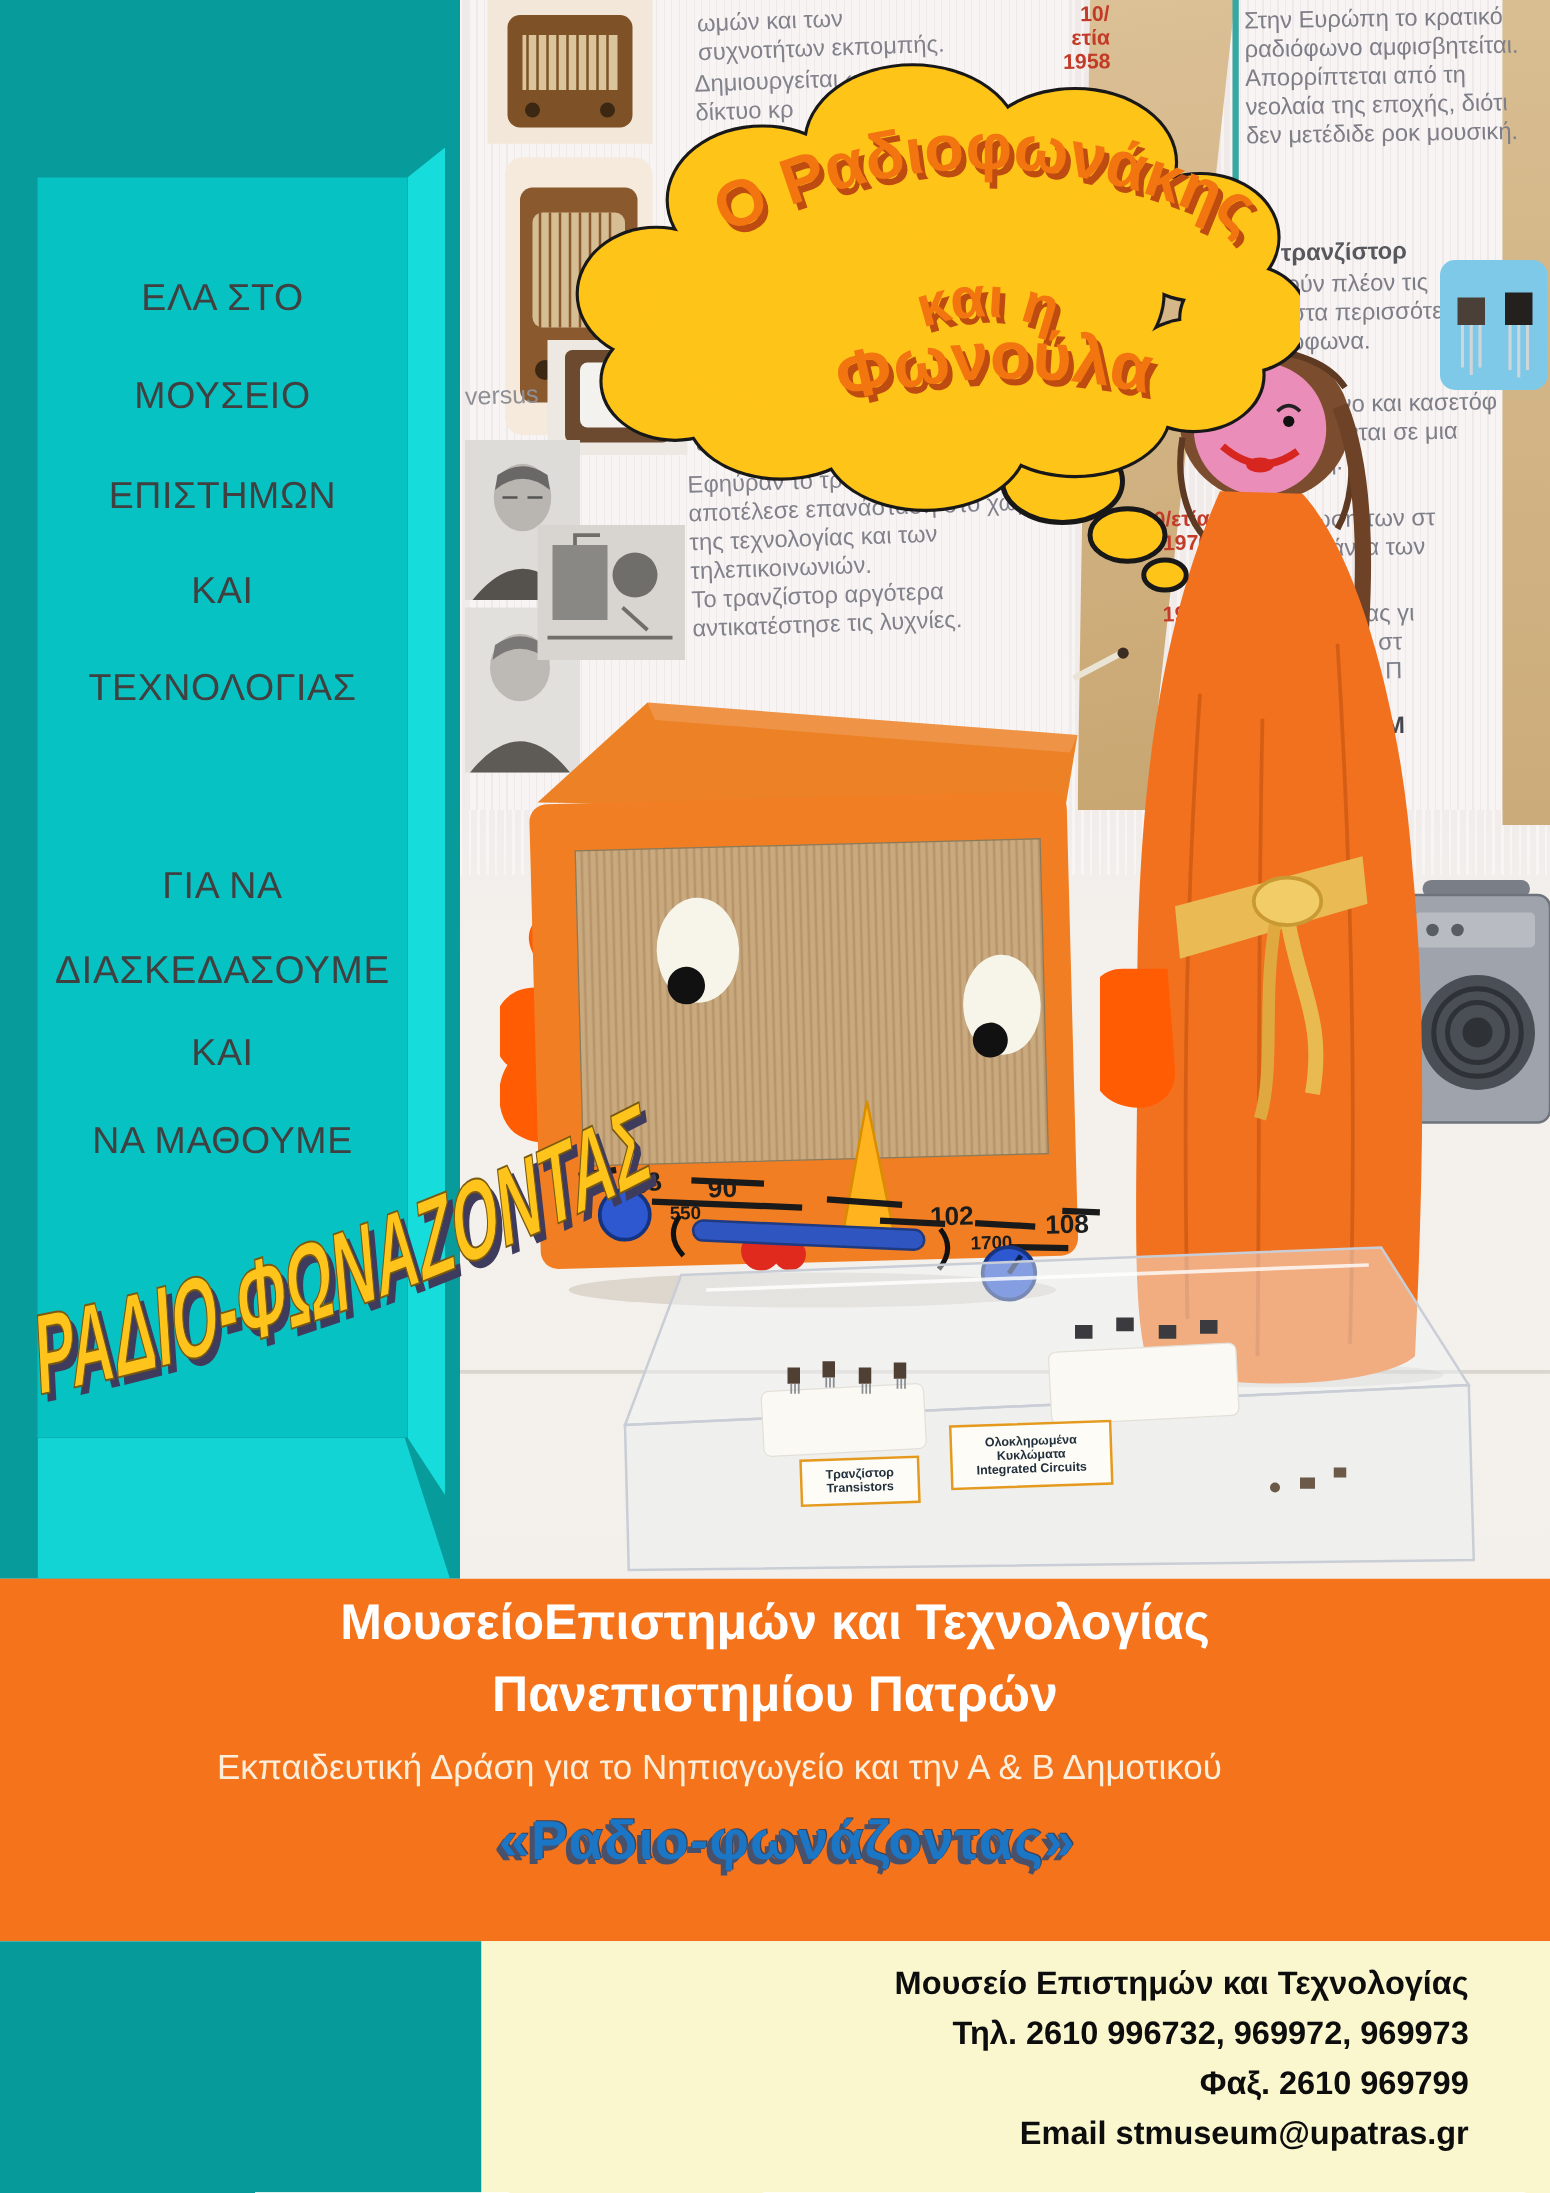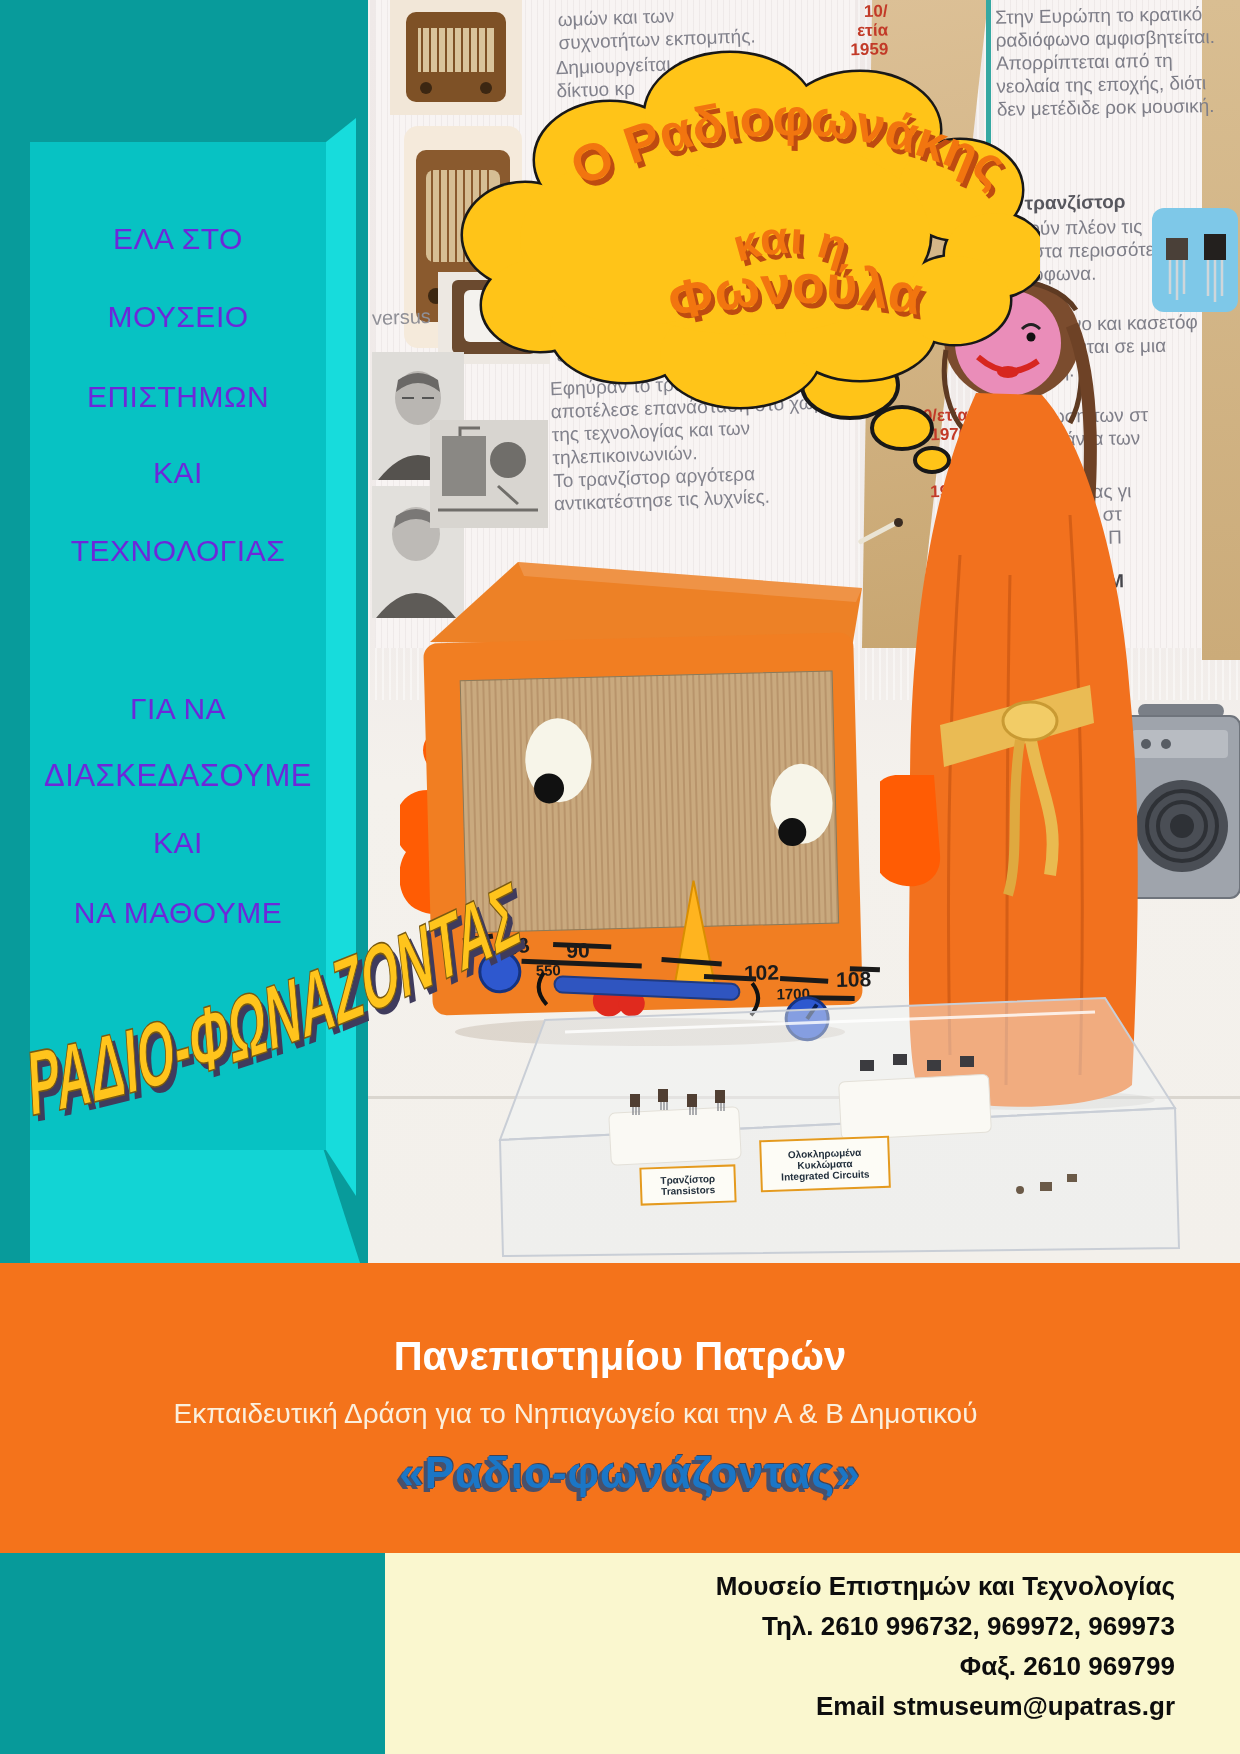--- a/index.html
+++ b/index.html
@@ -7,21 +7,21 @@
           font-family:"Liberation Sans","DejaVu Sans",sans-serif;background:#fff;}
   .abs{position:absolute;}
 
   
   .teal-col{left:0;top:0;width:368px;height:1263px;background:#089B9B;}
   .teal-inner{left:30px;top:142px;width:296px;height:1008px;background:#07C2C3;}
   .teal-face-right{left:326px;top:118px;width:30px;height:1078px;background:#17DCDC;
       clip-path:polygon(0 24px,100% 0,100% 100%,0 calc(100% - 46px));}
   .teal-face-bottom{left:30px;top:1150px;width:330px;height:113px;background:#12D4D4;
       clip-path:polygon(0 0,89% 0,100% 100%,0 100%);}
-  .side-line{left:30px;width:296px;text-align:center;color:#6d28d9;font-size:30px;letter-spacing:.5px;}
+  .side-line{left:30px;width:296px;text-align:center;color:#404040;font-size:30px;letter-spacing:.5px;}
 
   
   .photo{left:0;top:0;width:1240px;height:1263px;}
   .wall{left:368px;top:0;width:872px;height:1263px;
       background:linear-gradient(180deg,#EFE9E8 0%,#F1ECEA 50%,#F4F1EC 62%,#F3F0EB 100%);}
   .wall-stripes{left:368px;top:0;width:872px;height:700px;
       background:repeating-linear-gradient(90deg,rgba(255,255,255,.45) 0 2px,rgba(0,0,0,0) 2px 7px);}
   .table-edge{left:368px;top:1096px;width:872px;height:3px;background:#DAD6CF;}
   .panel{background:#F8F4F3;background-image:repeating-linear-gradient(90deg,rgba(205,196,196,.22) 0 1px,rgba(0,0,0,0) 1px 6px);}
   .panel-a{left:375px;top:0;width:480px;height:648px;}
@@ -157,21 +157,21 @@
         <div>αποτέλεσε επανάσταση στο χώρο</div>
         <div>της τεχνολογίας και των</div>
         <div>τηλεπικοινωνιών.</div>
         <div>Το τρανζίστορ αργότερα</div>
         <div>αντικατέστησε τις λυχνίες.</div>
       </div>
     <div class="abs versus" style="left:372px;top:306px;">versus</div>
 
     <div class="abs tdate" style="left:836px;top:2px;width:52px;">
       <div>10/ετία</div>
-      <div>1959</div>
+      <div>1958</div>
     </div>
     <div class="abs snip snip-b" style="left:996px;top:4px;width:210px;">
         <div>Στην Ευρώπη το κρατικό</div>
         <div>ραδιόφωνο αμφισβητείται.</div>
         <div>Απορρίπτεται από τη</div>
         <div>νεολαία της εποχής, διότι</div>
         <div>δεν μετέδιδε ροκ μουσική.</div>
       </div>
 
     <div class="abs tbold" style="left:996px;top:192px;">ρά τρανζίστορ</div>
@@ -405,20 +405,21 @@
           <path id="wpath" d="M 38 148 Q 300 122 548 56" fill="none"></path>
         </defs>
       <g transform="translate(5,3)">
         <text class="wa-shadow" font-size="46"><textPath href="#wpath" textLength="500" lengthAdjust="spacingAndGlyphs">ΡΑΔΙΟ-ΦΩΝΑΖΟΝΤΑΣ</textPath></text>
       </g>
       <text class="wa-main" font-size="46"><textPath href="#wpath" textLength="500" lengthAdjust="spacingAndGlyphs">ΡΑΔΙΟ-ΦΩΝΑΖΟΝΤΑΣ</textPath></text>
     </g>
   </svg>
 
   <div class="abs orange-band"></div>
+  <div class="abs band-title" style="top:1276px;">ΜουσείοΕπιστημών και Τεχνολογίας</div>
   <div class="abs band-title" style="top:1334px;">Πανεπιστημίου Πατρών</div>
   <div class="abs band-sub" style="top:1398px;">Εκπαιδευτική Δράση για το Νηπιαγωγείο και την Α &amp; Β Δημοτικού</div>
   <div class="abs band-wordart" style="top:1448px;padding-left:10px;">«Ραδιο-φωνάζοντας»</div>
 
   <div class="abs footer-cream"></div>
   <div class="abs footer-teal"></div>
   <div class="abs contact">
       <div>Μουσείο Επιστημών και Τεχνολογίας</div>
       <div>Τηλ. 2610 996732, 969972, 969973</div>
       <div>Φαξ. 2610 969799</div>

